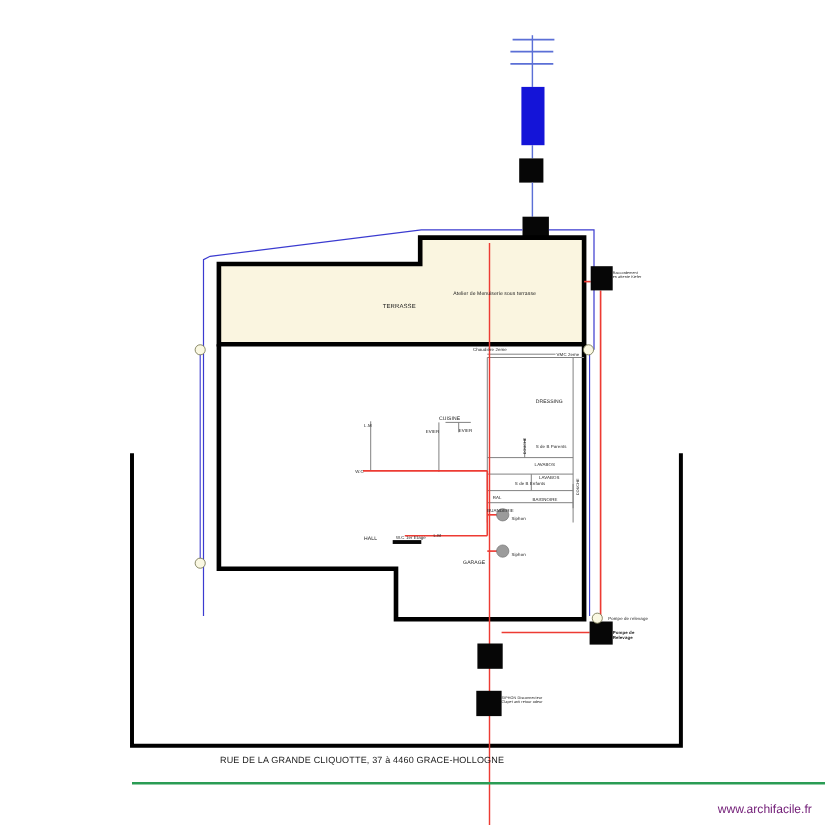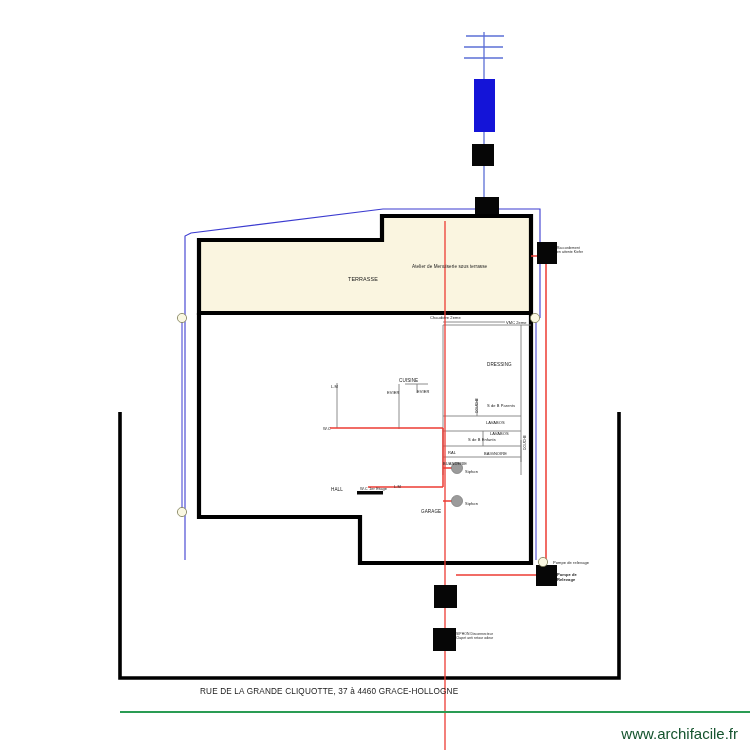--- a/index.html
+++ b/index.html
@@ -35,22 +35,22 @@
   .lbl-addr   { font-size: 8.2px; color:#1a1a1a; }
   .lbl-vert {
     transform-origin: left top;
     transform: rotate(-90deg);
   }
   .lbl-bold { font-weight: bold; }
   #footer-brand {
     position: absolute;
     right: 12px;
     bottom: 8px;
-    font-size: 15px;
-    color: #14532d;
+    font-size: 11px;
+    color: #701a75;
     font-family: "Liberation Sans", sans-serif;
   }
 </style>
 </head>
 <body>
 
 <svg id="plan" viewBox="0 0 750 750">
 
   <g>
     <line x1="466" y1="36" x2="504" y2="36" stroke="#5b6fd6" stroke-width="1.6"></line>

